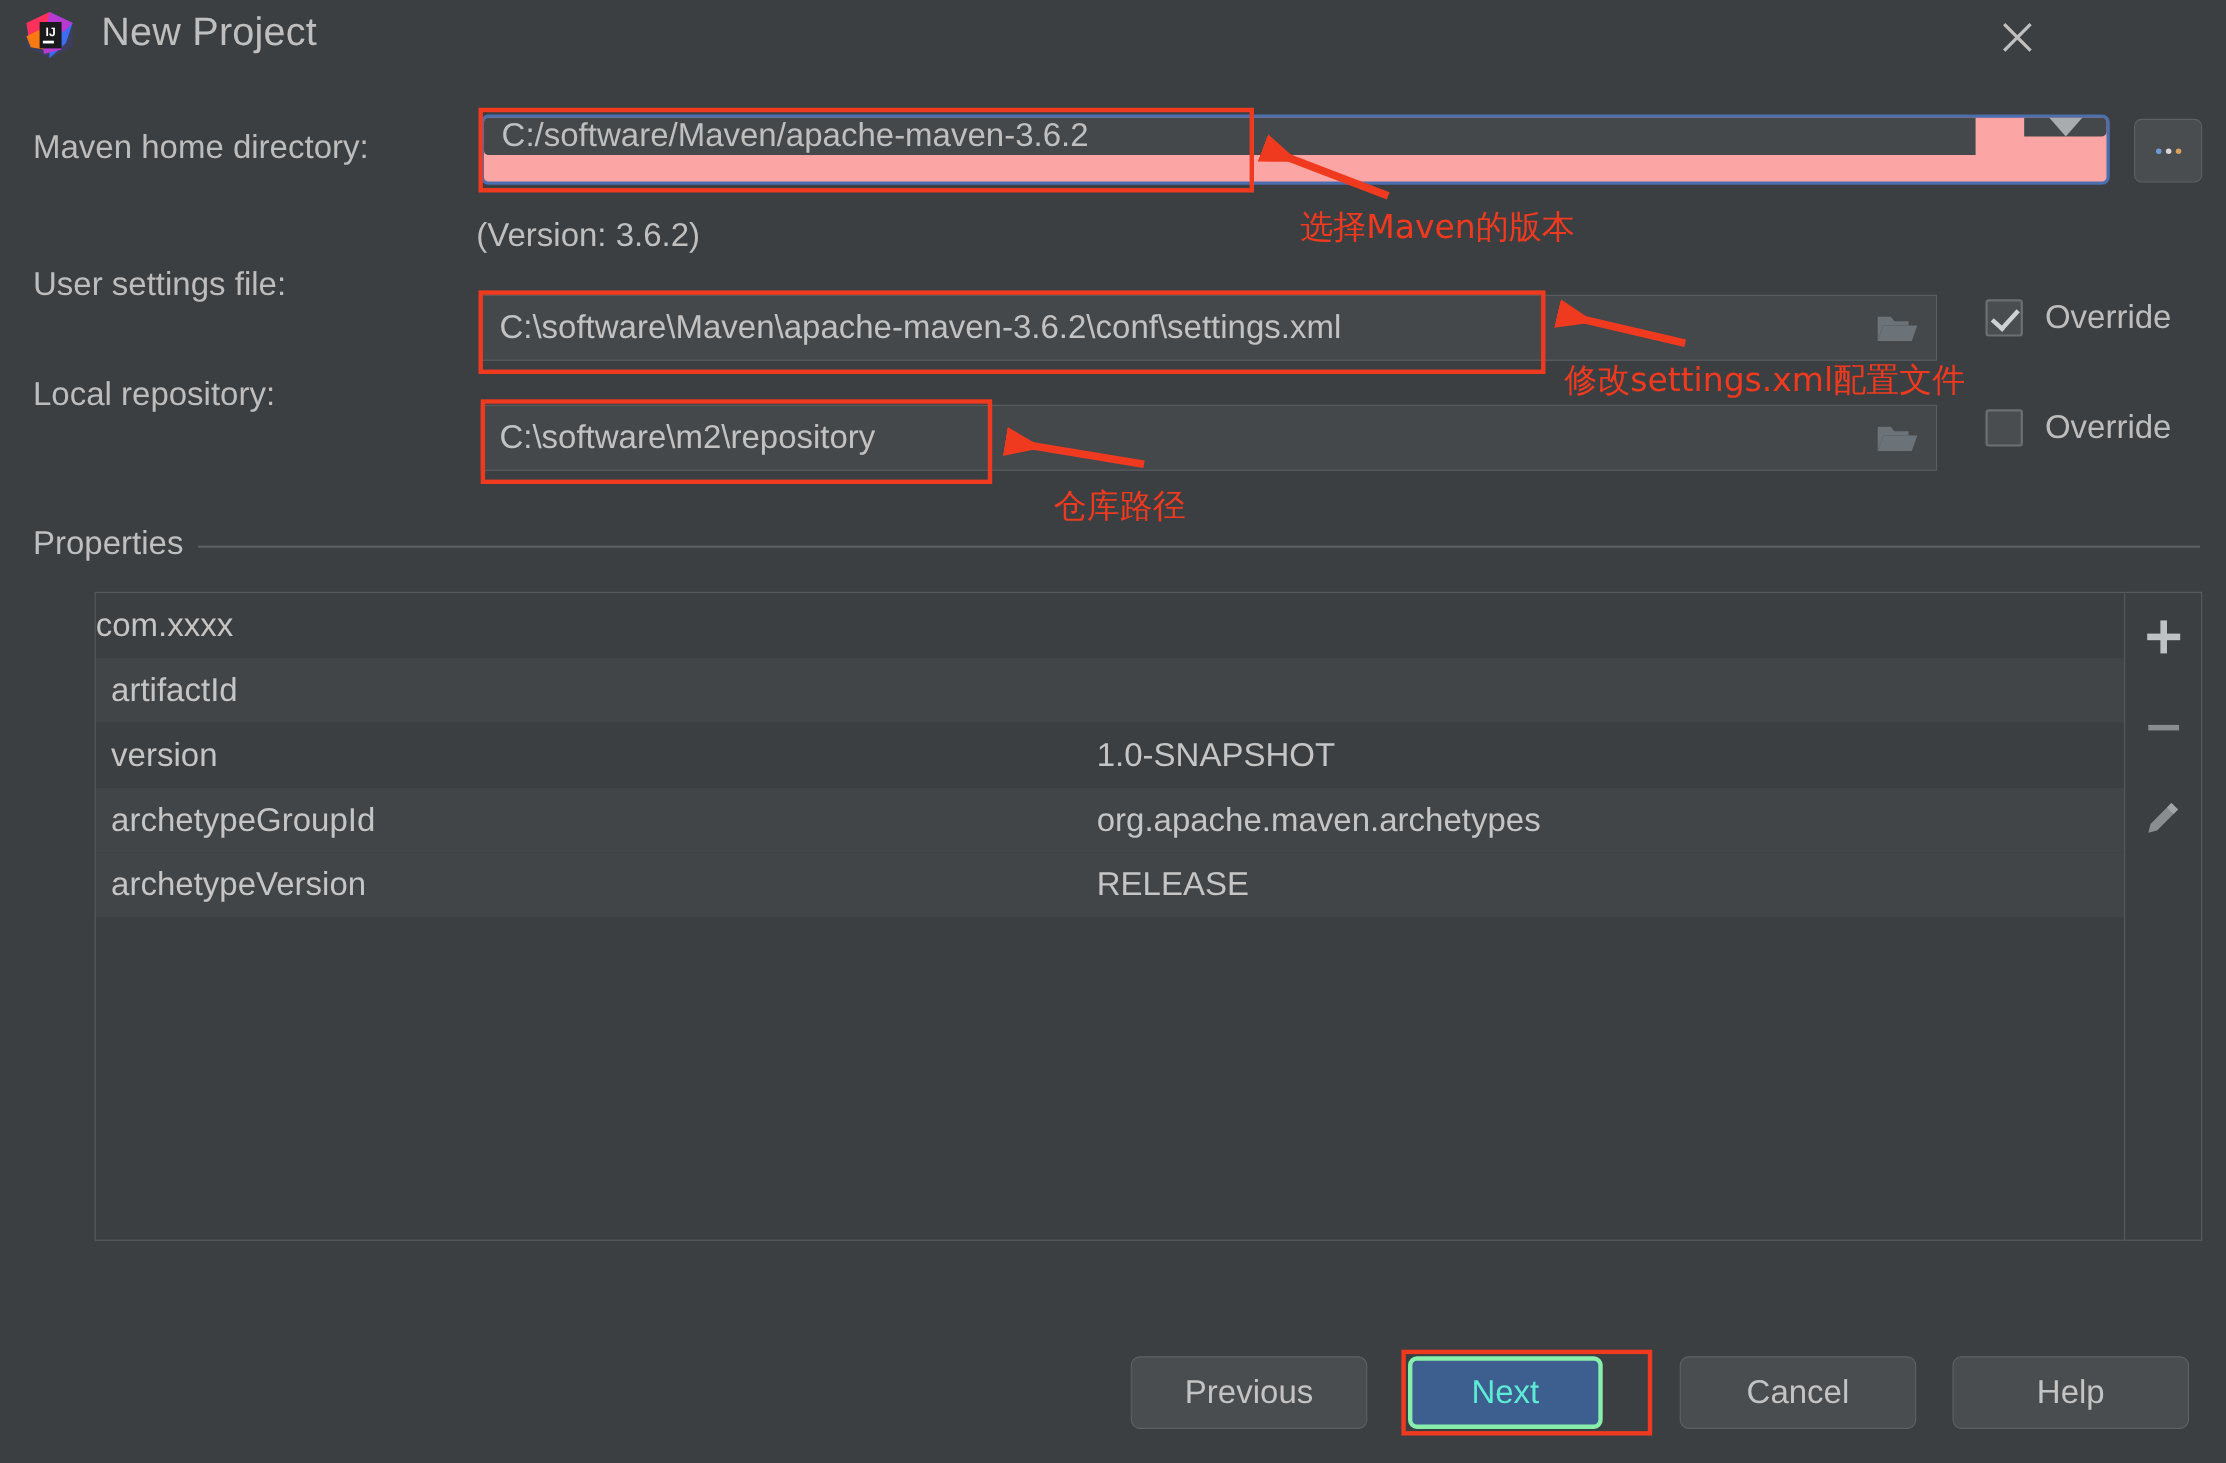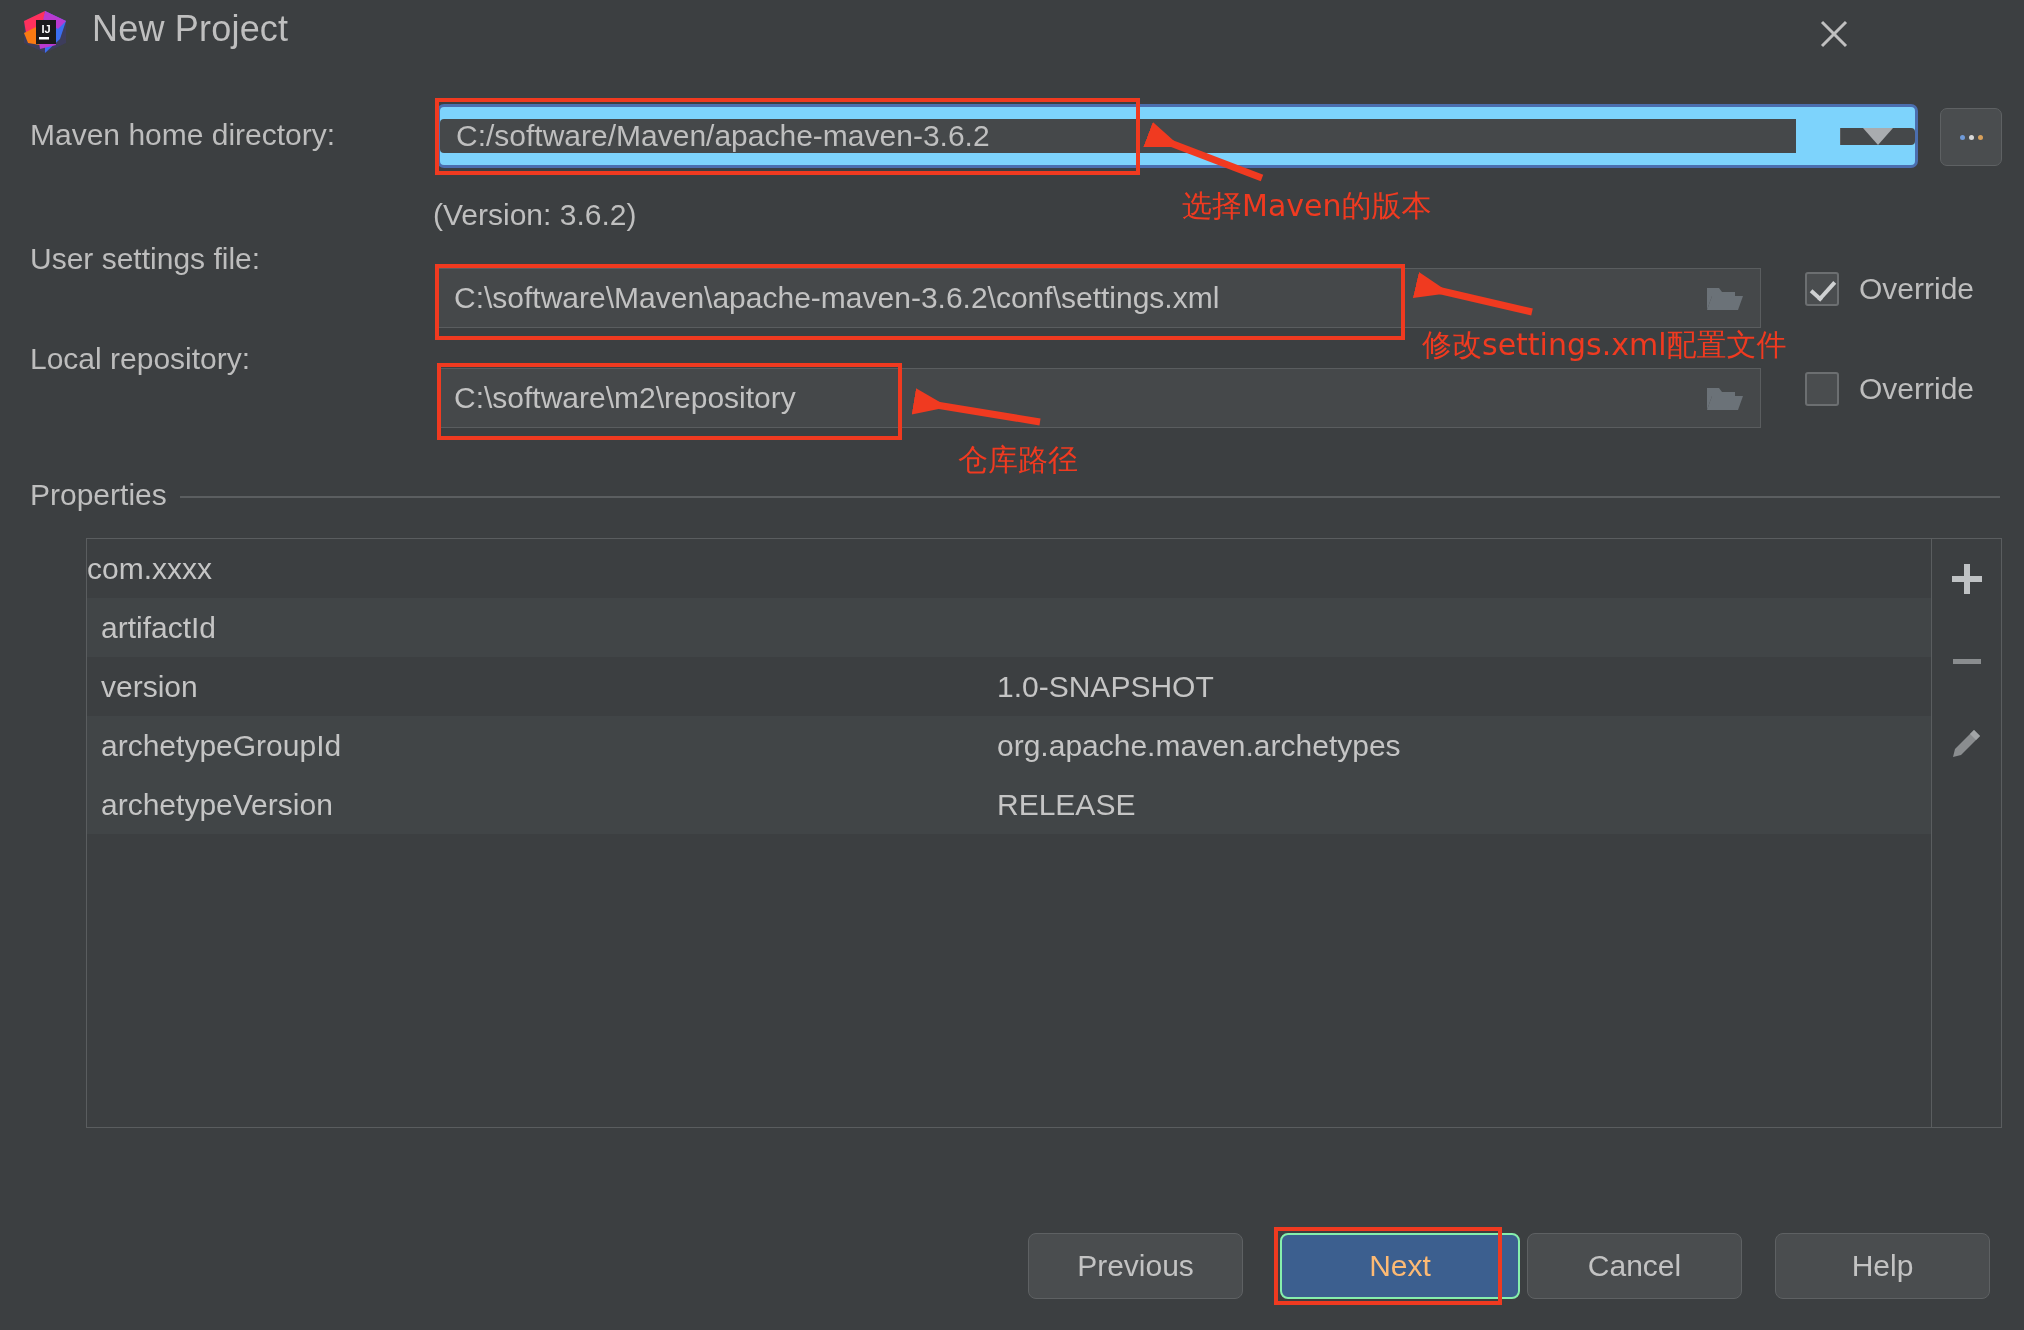--- a/index.html
+++ b/index.html
@@ -52,24 +52,24 @@
     white-space: nowrap;
   }
 
   
   #maven-home-combo {
     position: absolute;
     left: 437px; top: 104px;
     width: 1481px; height: 64px;
     border: 3px solid #4b6eaf;
     border-radius: 7px;
-    background: #7dd3fc;
-    box-sizing: border-box;
-    display: flex;
-    align-items: center;
+    background: #fca5a5;
+    box-sizing: border-box;
+    display: flex;
+    align-items: flex-start;
     gap: 44px;
   }
   #maven-home-combo .combo-text {
     flex: 1;
     display: flex;
     align-items: center;
     padding-left: 16px;
     font-size: 30px;
     color: #bfbfbf;
     background: #45484a;
@@ -263,24 +263,24 @@
     display: flex;
     align-items: center;
     justify-content: center;
     font-size: 30px;
     color: #c3c3c3;
     cursor: pointer;
     white-space: nowrap;
   }
   #btn-previous { left: 1028px; top: 1233px; width: 215px; }
   #btn-next {
-    left: 1280px; top: 1233px; width: 240px;
+    left: 1280px; top: 1233px; width: 177px;
     background: #3c5f8f;
-    border: 2px solid #86efac;
-    color: #fdba74;
+    border: 4px solid #86efac;
+    color: #5eead4;
   }
   #btn-cancel { left: 1527px; top: 1233px; width: 215px; text-align: center; }
   #btn-help   { left: 1775px; top: 1233px; width: 215px; }
 
   
   #annotations {
     position: absolute;
     left: 0; top: 0;
     width: 2024px; height: 1330px;
     pointer-events: none;

